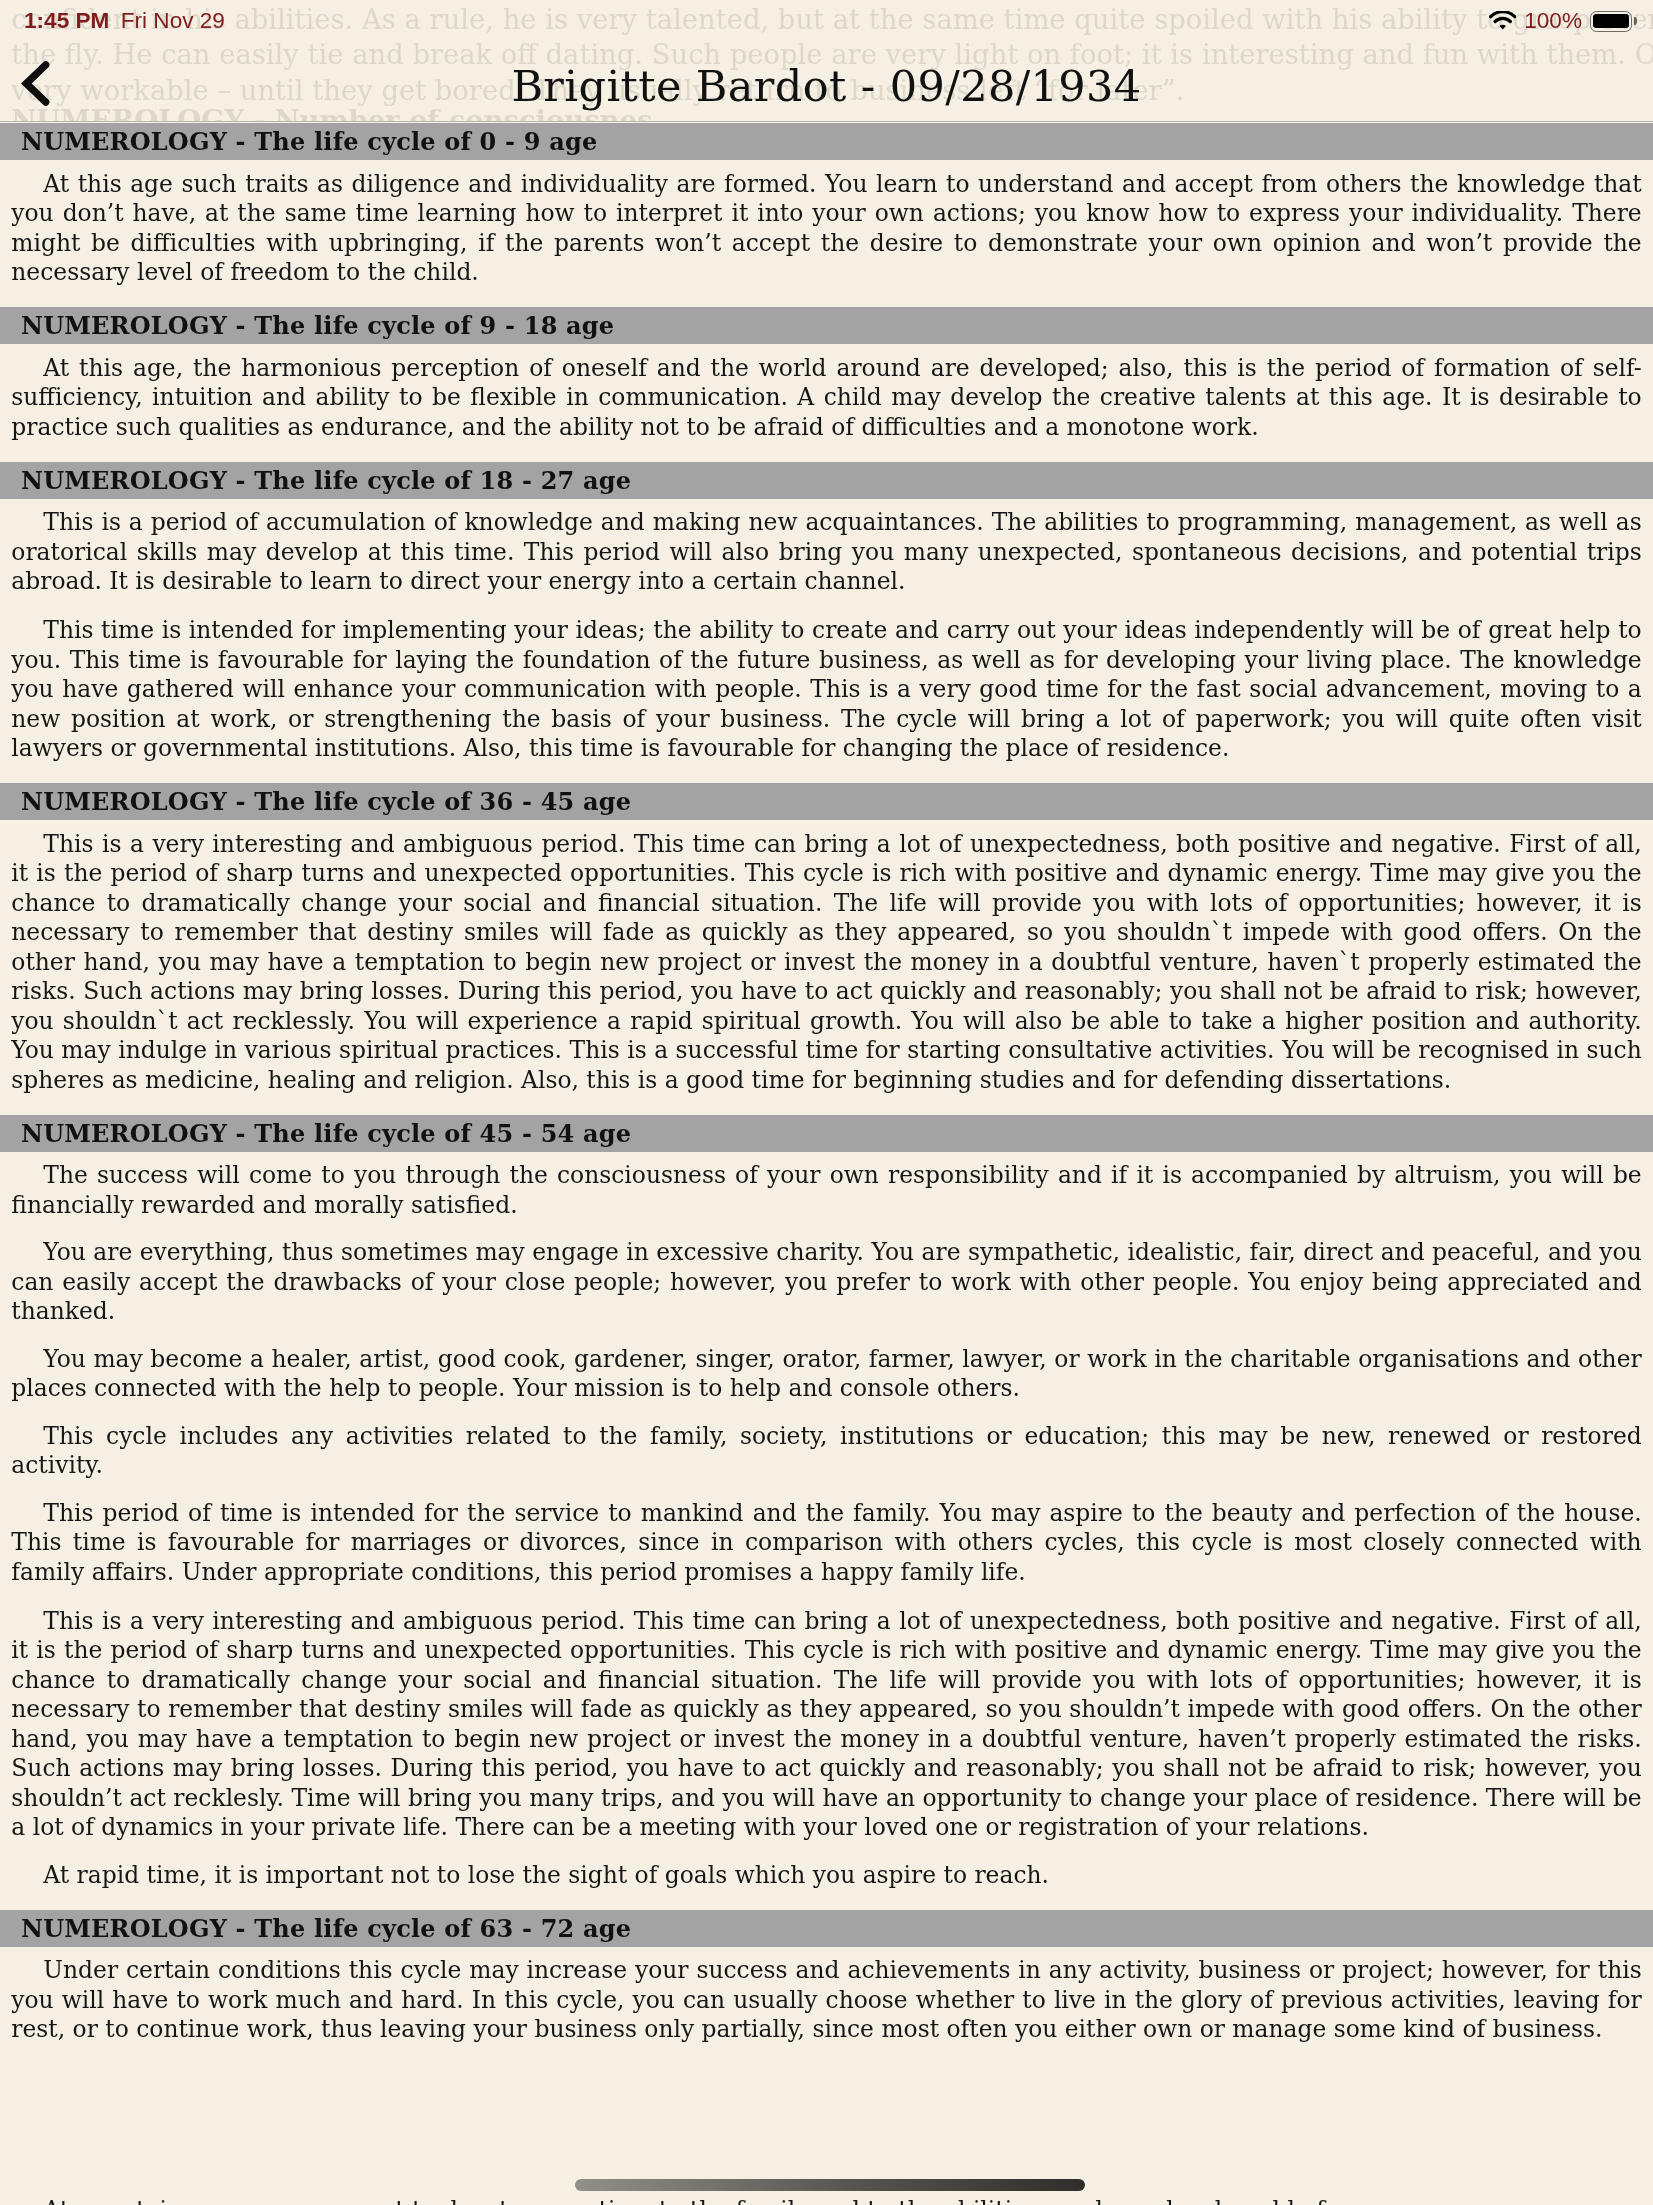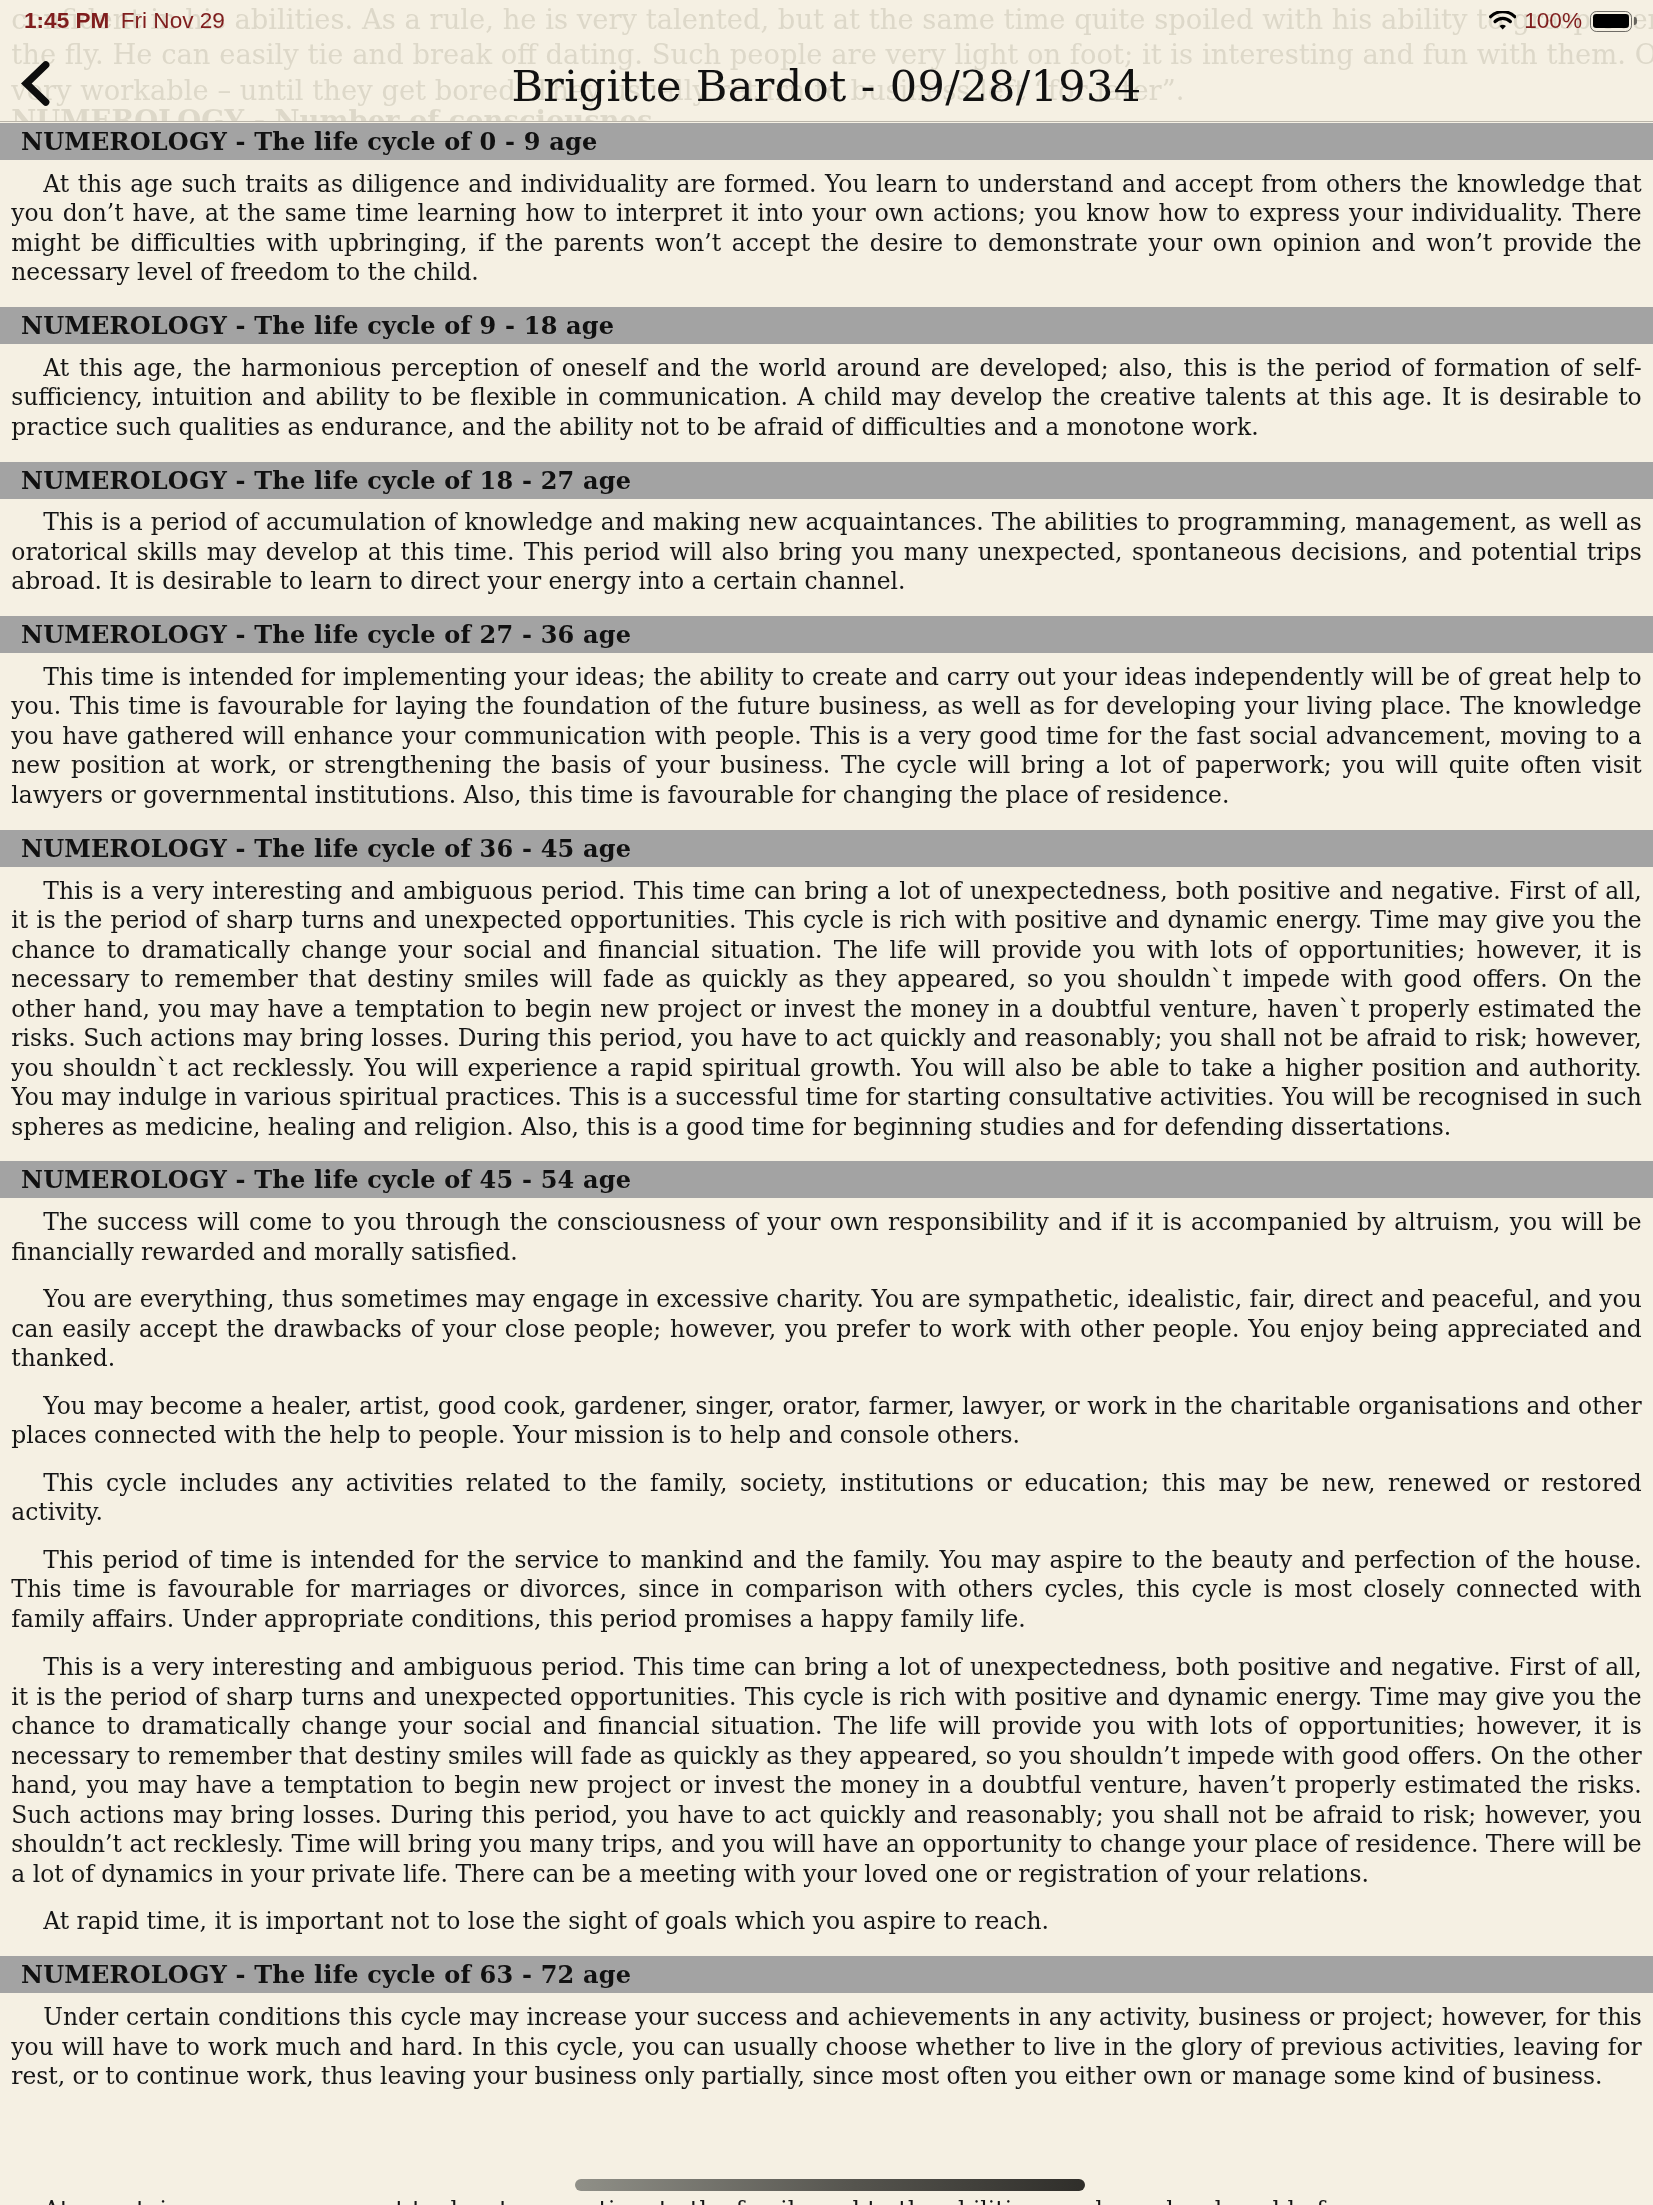--- a/index.html
+++ b/index.html
@@ -109,21 +109,20 @@
         <p>At this age, the harmonious perception of oneself and the world around are developed; also, this is the period of formation of self-sufficiency, intuition and ability to be flexible in communication. A child may develop the creative talents at this age. It is desirable to practice such qualities as endurance, and the ability not to be afraid of difficulties and a monotone work.</p>
       </div>
     </div>
     <div>
       <div class="band">NUMEROLOGY - The life cycle of 18 - 27 age</div>
       <div class="paras">
         <p>This is a period of accumulation of knowledge and making new acquaintances. The abilities to programming, management, as well as oratorical skills may develop at this time. This period will also bring you many unexpected, spontaneous decisions, and potential trips abroad. It is desirable to learn to direct your energy into a certain channel.</p>
       </div>
     </div>
     <div>
-      <div class="band">NUMEROLOGY - The life cycle of 27 - 36 age</div>
       <div class="paras">
         <p>This time is intended for implementing your ideas; the ability to create and carry out your ideas independently will be of great help to you. This time is favourable for laying the foundation of the future business, as well as for developing your living place. The knowledge you have gathered will enhance your communication with people. This is a very good time for the fast social advancement, moving to a new position at work, or strengthening the basis of your business. The cycle will bring a lot of paperwork; you will quite often visit lawyers or governmental institutions. Also, this time is favourable for changing the place of residence.</p>
       </div>
     </div>
     <div>
       <div class="band">NUMEROLOGY - The life cycle of 36 - 45 age</div>
       <div class="paras">
         <p>This is a very interesting and ambiguous period. This time can bring a lot of unexpectedness, both positive and negative. First of all, it is the period of sharp turns and unexpected opportunities. This cycle is rich with positive and dynamic energy. Time may give you the chance to dramatically change your social and financial situation. The life will provide you with lots of opportunities; however, it is necessary to remember that destiny smiles will fade as quickly as they appeared, so you shouldn`t impede with good offers. On the other hand, you may have a temptation to begin new project or invest the money in a doubtful venture, haven`t properly estimated the risks. Such actions may bring losses. During this period, you have to act quickly and reasonably; you shall not be afraid to risk; however, you shouldn`t act recklessly. You will experience a rapid spiritual growth. You will also be able to take a higher position and authority. You may indulge in various spiritual practices. This is a successful time for starting consultative activities. You will be recognised in such spheres as medicine, healing and religion. Also, this is a good time for beginning studies and for defending dissertations.</p>
       </div>
     </div>

